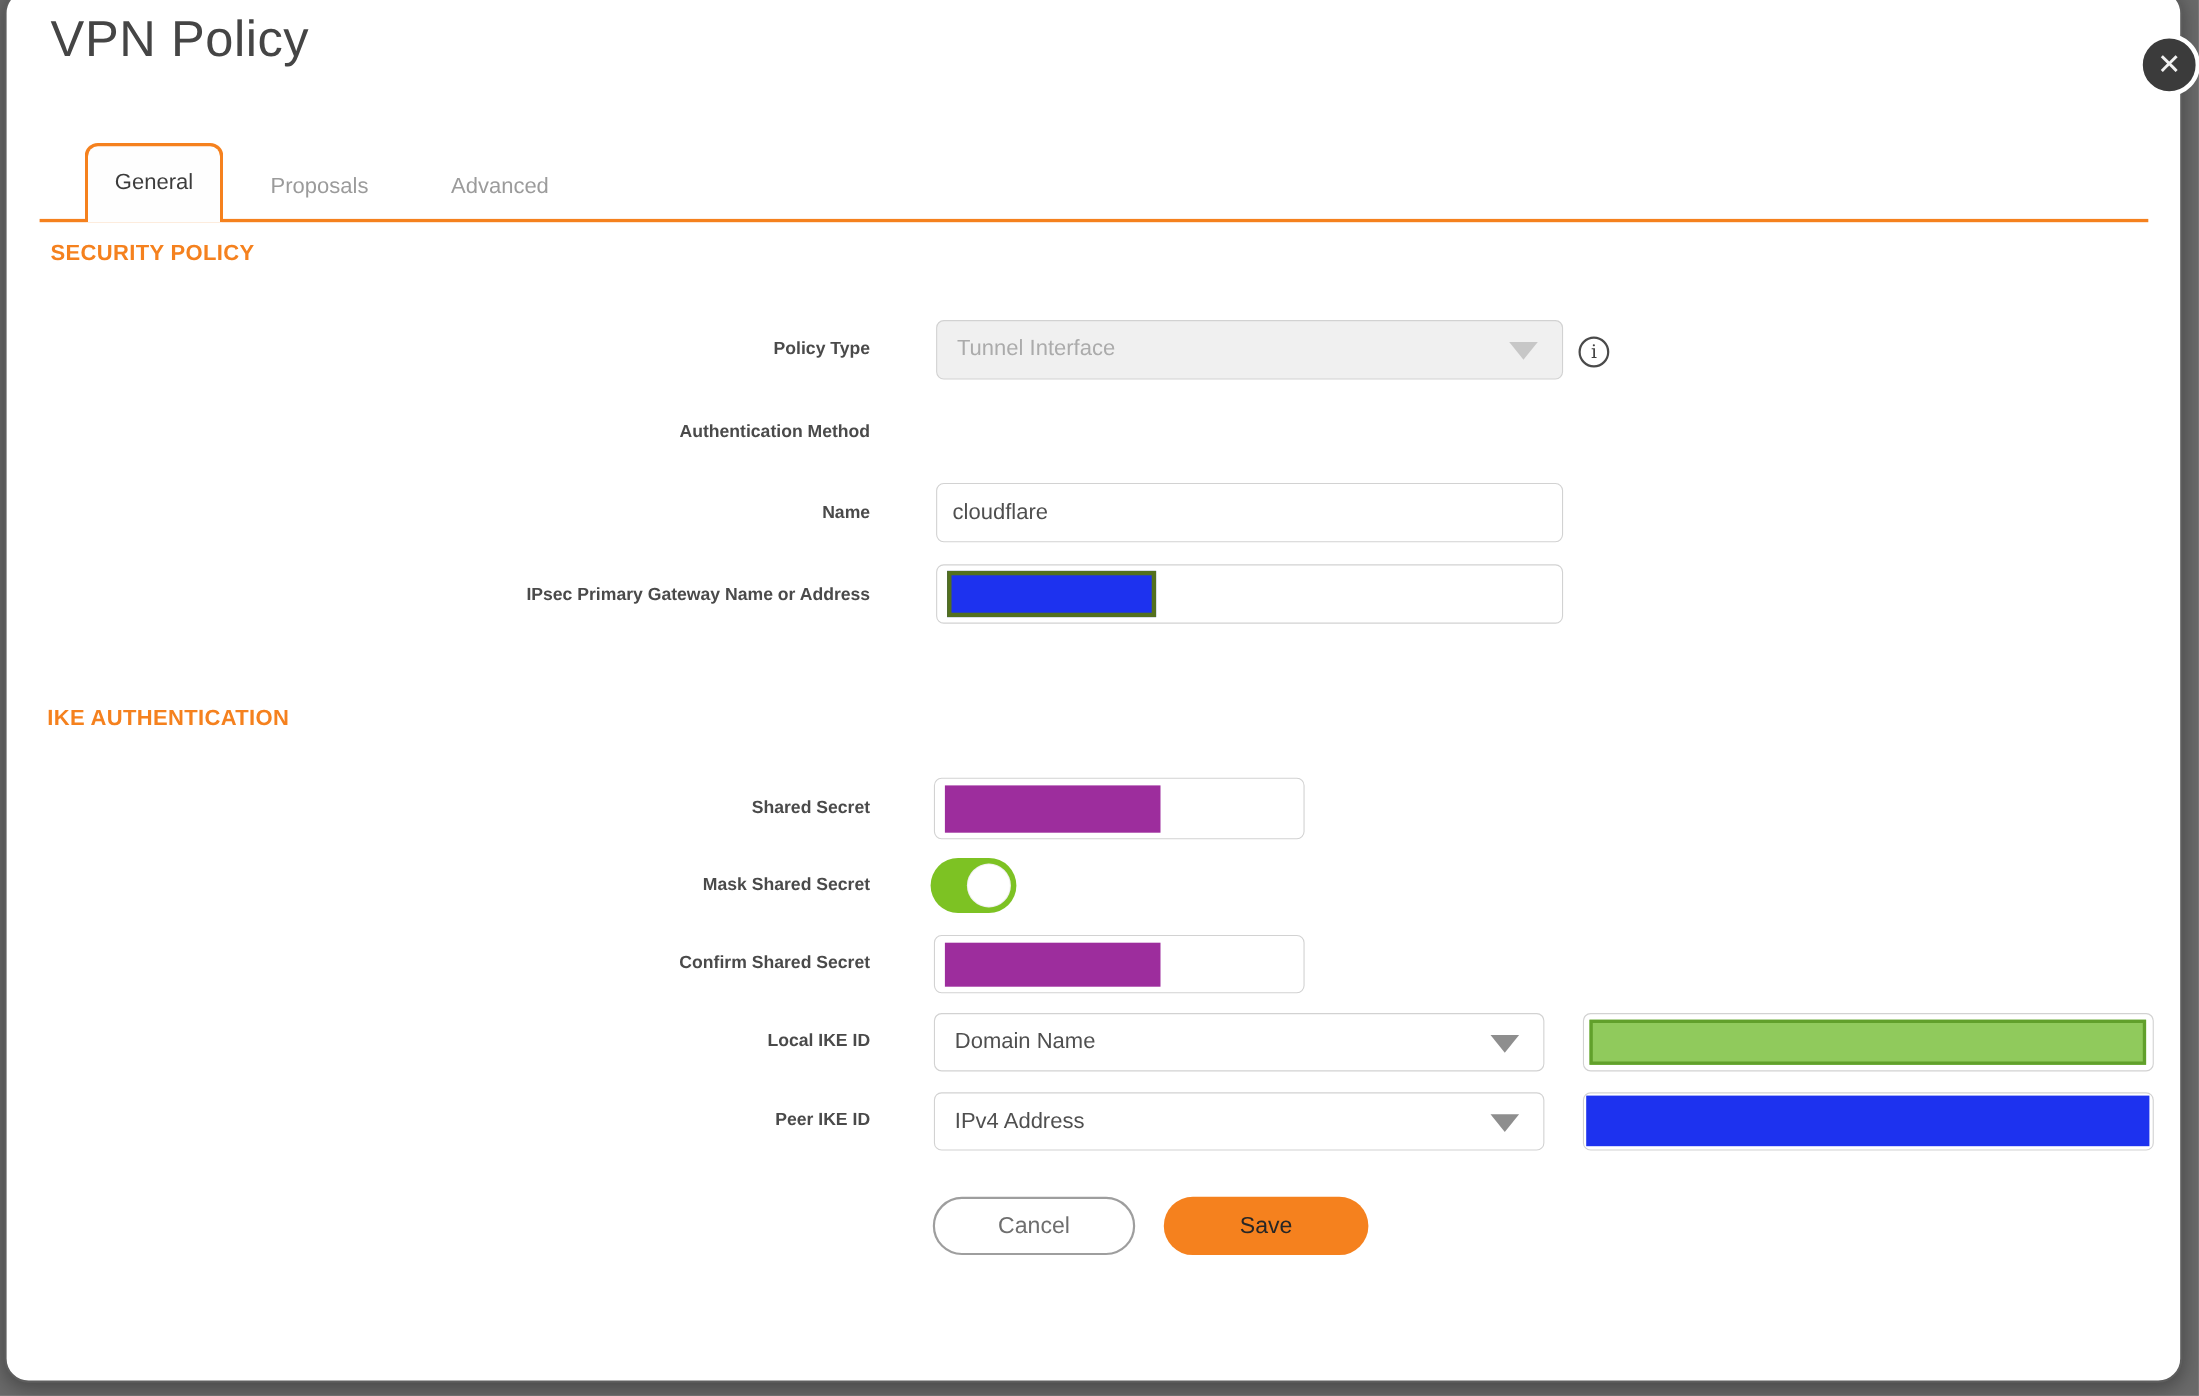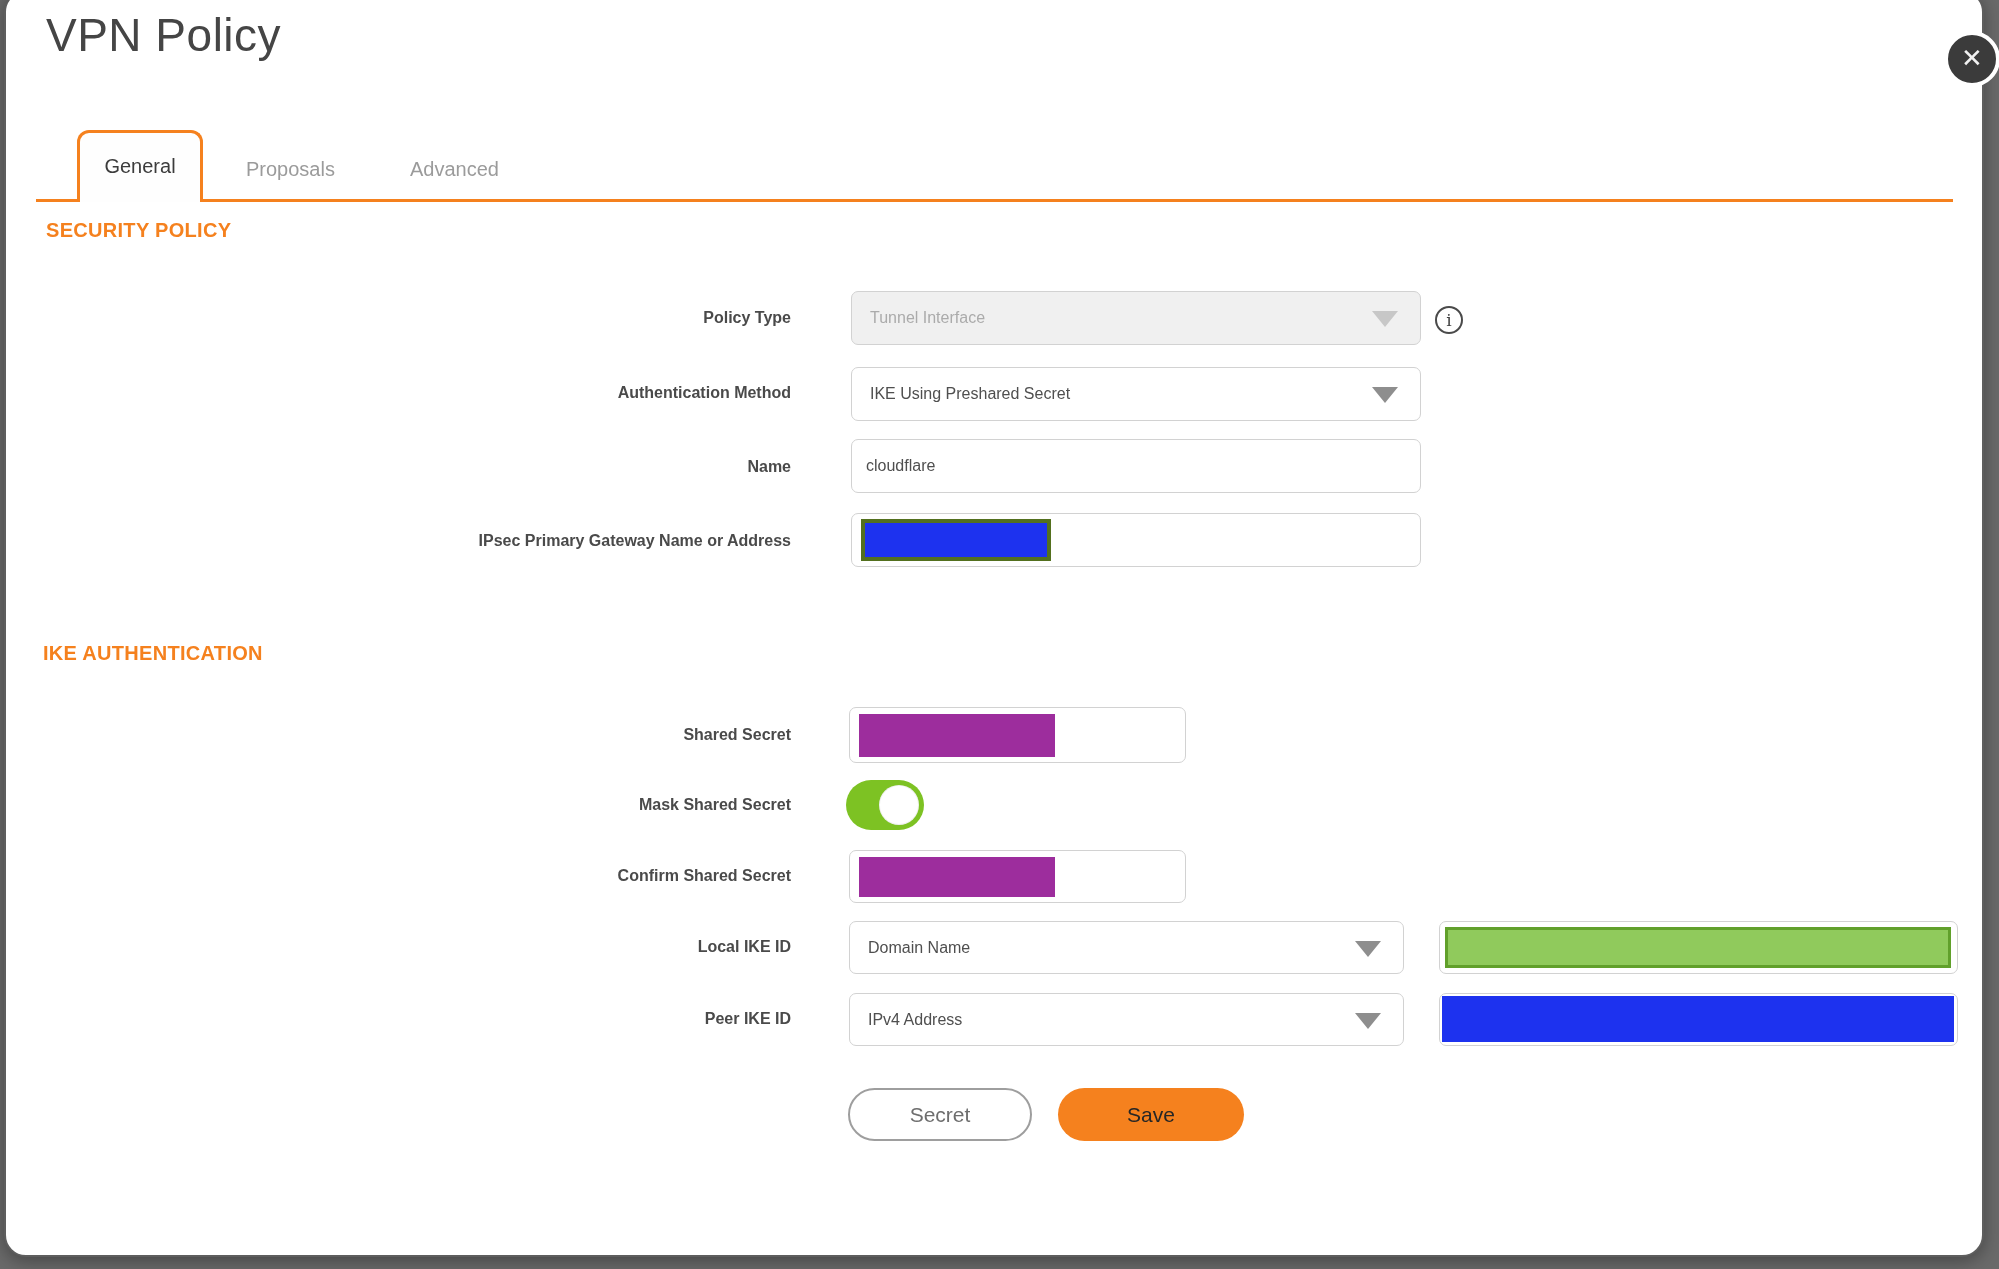--- a/index.html
+++ b/index.html
@@ -70,21 +70,21 @@
     position:absolute; right:1191px;
     font-size:16px; font-weight:bold; color:#4A4A4A;
     line-height:24px; white-space:nowrap; text-align:right;
   }
   
   .box {
     position:absolute;
     background:#fff;
     border:1.5px solid #D2D2D2;
     border-radius:7px;
-    font-size:16px; color:#4F4F4F;
+    font-size:20px; color:#4F4F4F;
   }
   .selectbox { cursor:pointer; }
   .selectbox .sel-text {
     position:absolute; left:18px; top:0; bottom:0;
     line-height:51px; white-space:nowrap;
   }
   .tri {
     position:absolute; right:22px; top:19px;
     width:0; height:0;
     border-left:13px solid transparent;
@@ -176,24 +176,20 @@
   <div class="section-heading sec-policy">SECURITY POLICY</div>
 
   <div class="field-label" style="top:314px;">Policy Type</div>
   <div class="box selectbox disabled" style="left:845px; top:299px; width:570px; height:54px;">
     <span class="sel-text">Tunnel Interface</span>
     <span class="tri"></span>
   </div>
   <div class="info-icon">i</div>
 
   <div class="field-label" style="top:389px;">Authentication Method</div>
-  <div class="box selectbox" style="left:845px; top:375px; width:570px; height:54px;">
-    <span class="sel-text">IKE Using Preshared Secret</span>
-    <span class="tri"></span>
-  </div>
 
   <div class="field-label" style="top:463px;">Name</div>
   <input class="box textinput" style="left: 845px; top: 447px; width: 570px; height: 54px;" value="cloudflare">
 
   <div class="field-label" style="top:537px;">IPsec Primary Gateway Name or Address</div>
   <input class="box textinput" style="left: 845px; top: 521px; width: 570px; height: 54px;">
   <div class="redact redact-gw"></div>
 
   <div class="section-heading sec-ike">IKE AUTHENTICATION</div>
 
@@ -219,20 +215,20 @@
   <div class="redact redact-local"></div>
 
   <div class="field-label" style="top:1015px;">Peer IKE ID</div>
   <div class="box selectbox" style="left:843px; top:1001px; width:555px; height:53px;">
     <span class="sel-text">IPv4 Address</span>
     <span class="tri"></span>
   </div>
   <input class="box textinput" style="left: 1433px; top: 1001px; width: 519px; height: 53px;">
   <div class="redact redact-peer"></div>
 
-  <button class="btn btn-cancel">Secret</button>
+  <button class="btn btn-cancel">Cancel</button>
   <button class="btn btn-save">Save</button>
 
 </div>
 
 <div class="close-btn">
   <span>✕</span>
 </div>
 
 </body></html>

